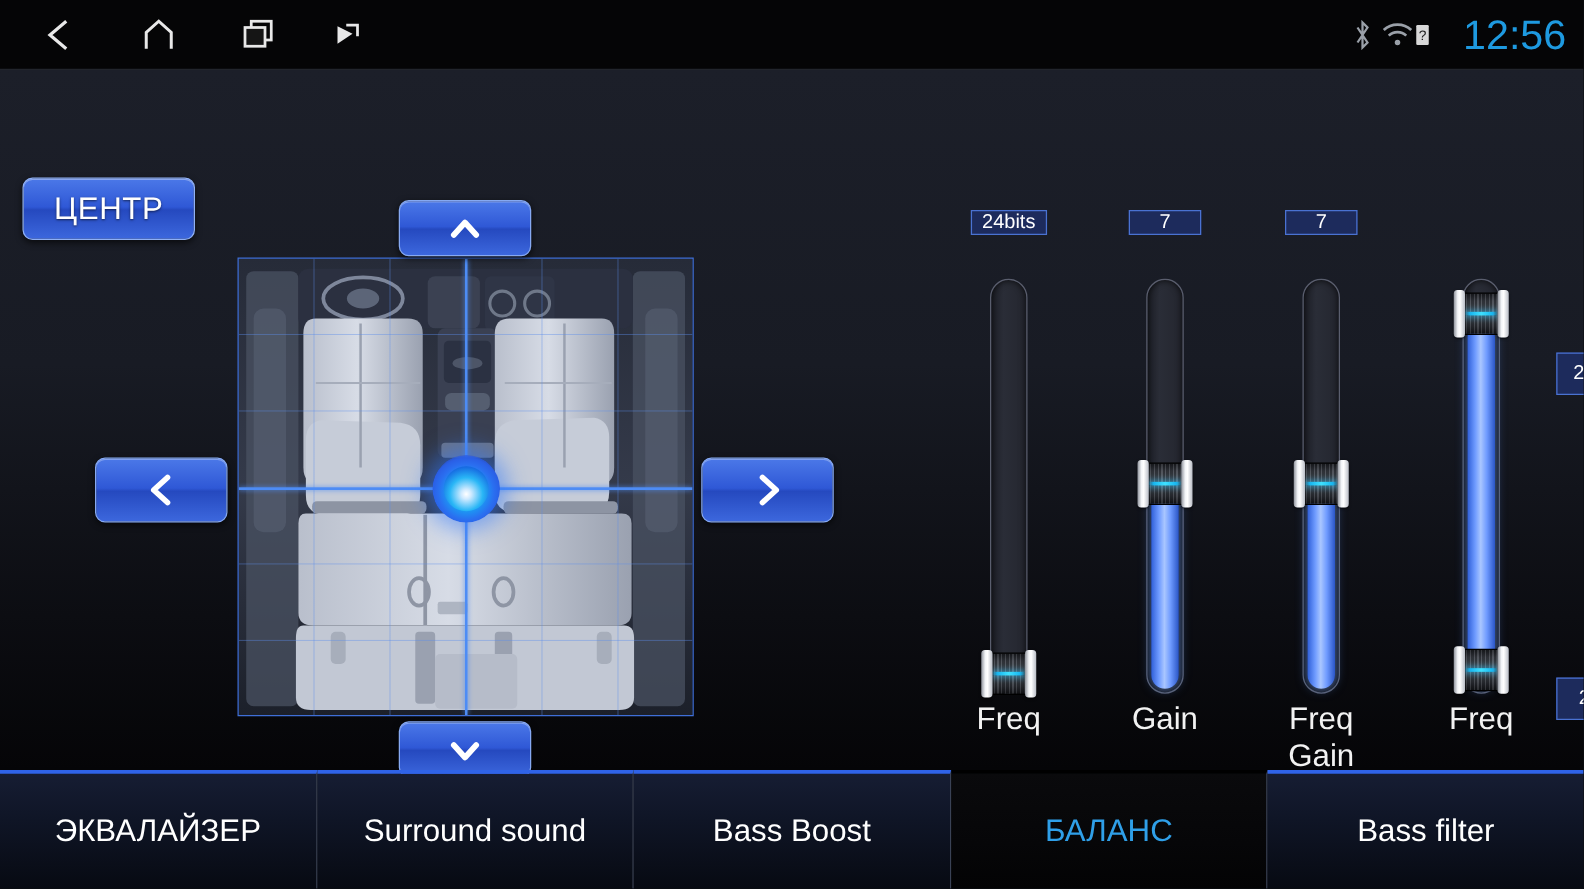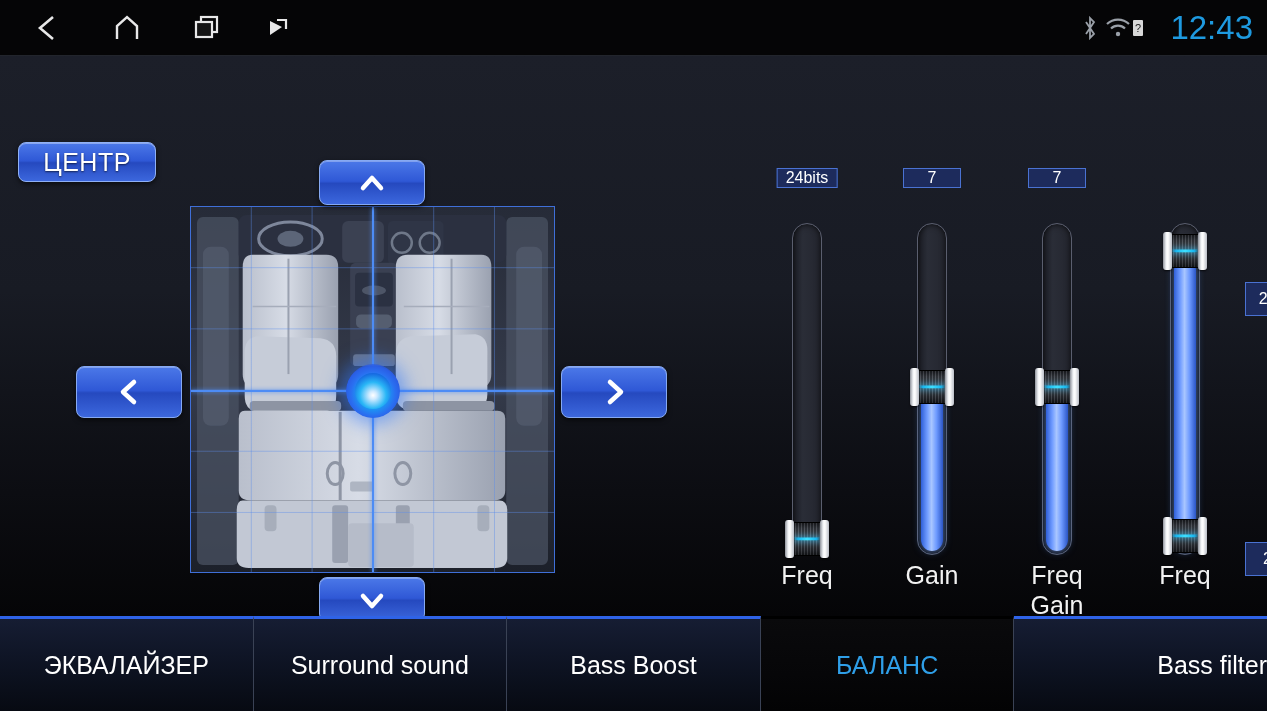--- a/index.html
+++ b/index.html
@@ -44,21 +44,21 @@
   
   #body {
     position: absolute; left: 0; top: 56px;
     width: 1267px; height: 560px;
     background: linear-gradient(180deg,#1c1f29 0%,#181b24 42%,#0c0d12 78%,#050507 100%);
   }
 
   
   #center-btn {
     position: absolute; left: 18px; top: 86px;
-    width: 138px; height: 40px;
+    width: 138px; height: 50px;
     border-radius: 8px;
     background: linear-gradient(180deg,#4b78e8 0%,#2f58d6 47%,#2549bf 52%,#3c67dd 100%);
     border: 1px solid #8fb0f5;
     box-shadow: 0 2px 5px rgba(0,0,0,.6), inset 0 1px 0 rgba(255,255,255,.35);
     display: flex; align-items: center; justify-content: center;
     color: #fff; font-size: 25px; letter-spacing: .5px;
     text-shadow: 0 1px 2px rgba(0,0,0,.6);
   }
 
   
@@ -182,21 +182,21 @@
     display: flex;
   }
   .tab {
     position: relative; flex: 1 1 0;
     display: flex; align-items: center; justify-content: center;
     color: #fff; font-size: 25px;
     background: linear-gradient(180deg,#161d33 0%,#0f1526 40%,#070a12 100%);
     border-top: 3px solid #2f63e8;
     border-right: 1px solid #3a4255;
   }
-  .tab:last-child { border-right: none; justify-content: flex-end; }
+  .tab:last-child { border-right: none; }
   .tab.active {
     background: linear-gradient(180deg,#0a0a0c 0%,#060608 60%,#030304 100%);
     border-top: 3px solid #000;
     color: #2f9fe8;
   }
 </style>
 </head>
 <body>
 
 <div id="screen">
@@ -243,21 +243,21 @@
       </svg>
     </div>
 
     <div class="sysicon" id="ic-batt">
       <svg width="14" height="20" viewBox="0 0 14 20">
         <rect x="2" y="2" width="10" height="16" rx="1" fill="#d8d8d8"></rect>
         <text x="7" y="14" font-size="11" fill="#202020" text-anchor="middle" font-family="Liberation Sans">?</text>
       </svg>
     </div>
 
-    <div id="clock">12:43</div>
+    <div id="clock">12:56</div>
   </div>
 
   <div id="body">
 
     <div id="center-btn">
       <span>ЦЕНТР</span>
     </div>
 
     <div id="car-panel">
       <svg id="car-img" viewBox="0 0 365 367" preserveAspectRatio="none">

